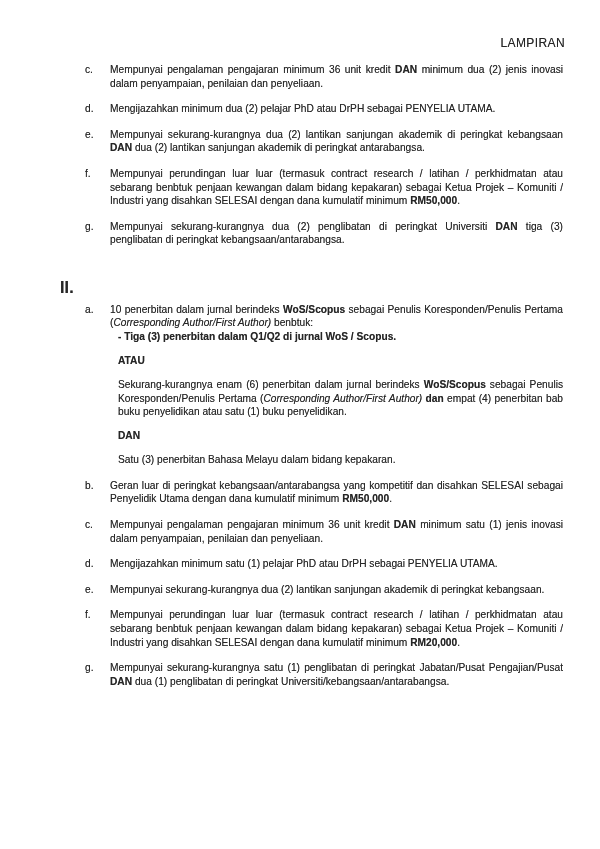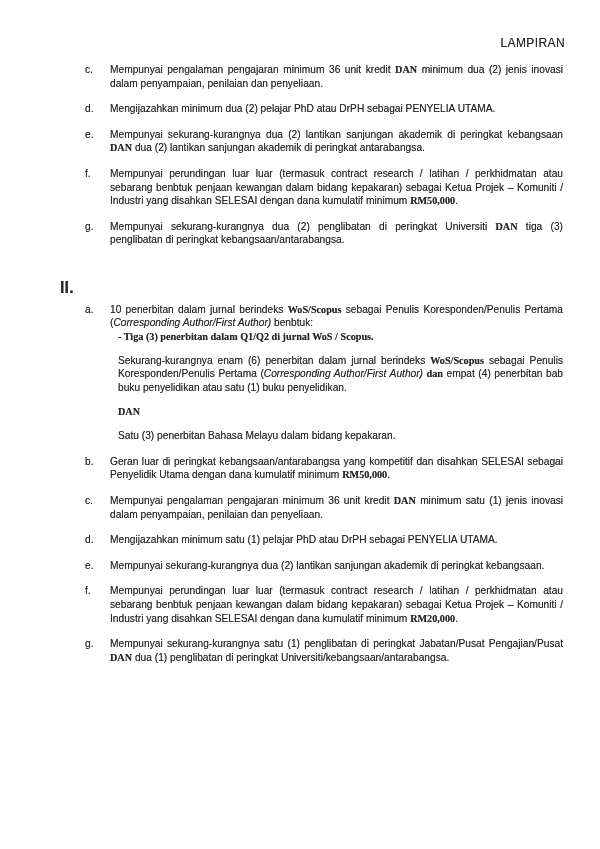--- a/index.html
+++ b/index.html
@@ -28,21 +28,21 @@
     width: 478px;
     font-size: 10.2px;
     line-height: 13.6px;
   }
   .item { display: flex; margin-bottom: 12px; }
   .item:last-child { margin-bottom: 0; }
   .letter { flex: 0 0 25px; }
   .body { flex: 1; text-align: justify; }
   .para + .para { margin-top: 10.5px; margin-left: 8px; }
   .para.tight { margin-top: 0; }
-  .b { font-weight: bold; font-family: Liberation Serif, serif; }
+  .b { font-weight: bold; }
   .i { font-style: italic; }
   .heading {
     display: flex;
     font-weight: bold;
     font-size: 16px;
     margin: 34px 0 8px -25px;
     letter-spacing: 0.15px;
   }
   .h-num { flex: 0 0 25px; }
 </style>
@@ -89,20 +89,21 @@
     <div class="heading">
       <span class="h-num">II.</span>
     </div>
 
     <div id="section2-list">
         <div class="item">
           <span class="letter">a.</span>
           <div class="body">
             <div class="para"><span>10 penerbitan dalam jurnal berindeks </span><span class="b">WoS/Scopus</span><span> sebagai Penulis Koresponden/Penulis Pertama (</span><span class="i">Corresponding Author/First Author)</span><span> benbtuk:</span></div>
             <div class="para tight"><span class="b">- Tiga (3) penerbitan dalam Q1/Q2 di jurnal WoS / Scopus.</span></div>
+            <div class="para"><span class="b">ATAU</span></div>
             <div class="para"><span>Sekurang-kurangnya enam (6) penerbitan dalam jurnal berindeks </span><span class="b">WoS/Scopus</span><span> sebagai Penulis Koresponden/Penulis Pertama (</span><span class="i">Corresponding Author/First Author)</span><span> </span><span class="b">dan</span><span> empat (4) penerbitan bab buku penyelidikan atau satu (1) buku penyelidikan.</span></div>
             <div class="para"><span class="b">DAN</span></div>
             <div class="para"><span>Satu (3) penerbitan Bahasa Melayu dalam bidang kepakaran.</span></div>
           </div>
         </div>
         <div class="item">
           <span class="letter">b.</span>
           <div class="body">
             <div class="para"><span>Geran luar di peringkat kebangsaan/antarabangsa yang kompetitif dan disahkan SELESAI sebagai Penyelidik Utama dengan dana kumulatif minimum </span><span class="b">RM50,000</span><span>.</span></div>
           </div>

